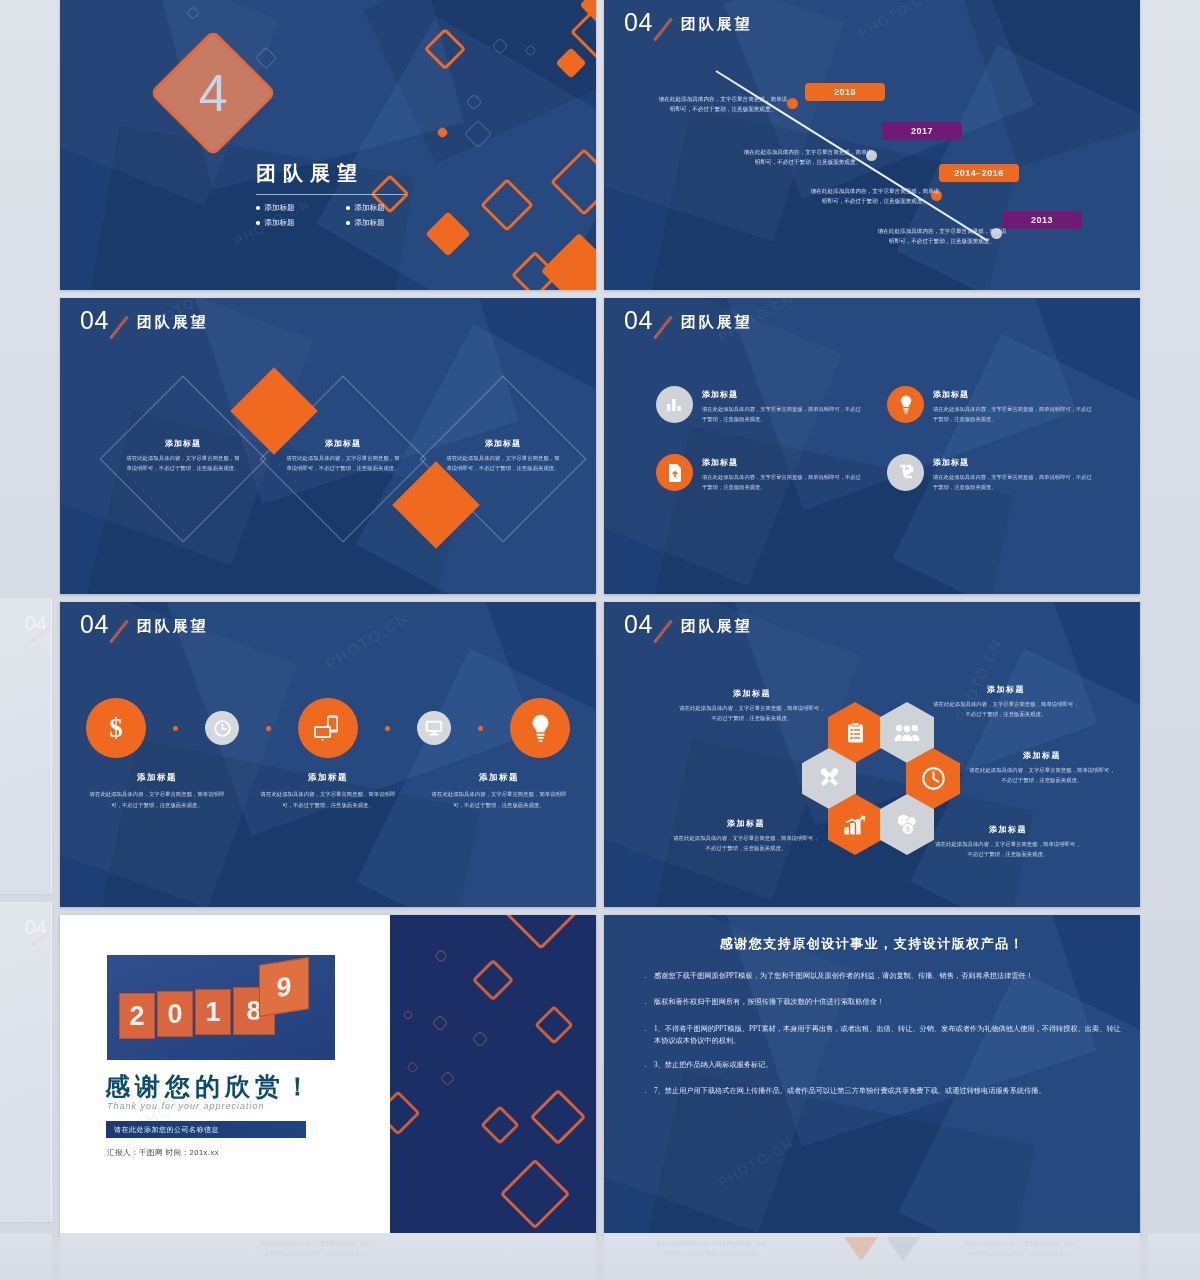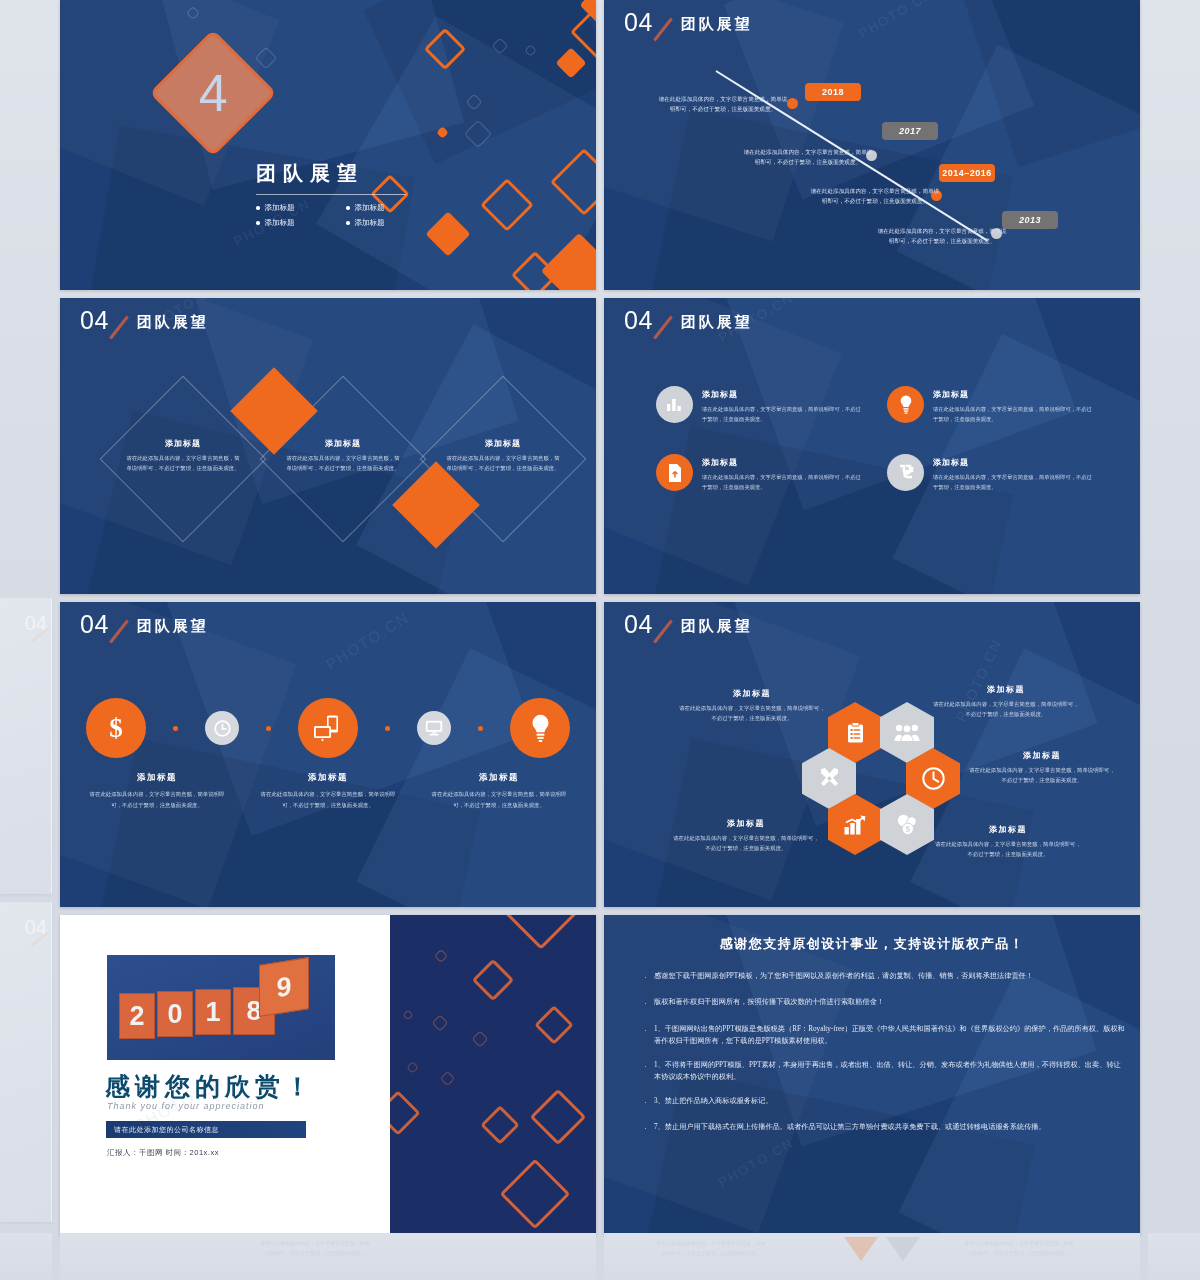--- a/index.html
+++ b/index.html
@@ -96,25 +96,25 @@
 
   
   .tl-line {
     position:absolute; left:112px; top:70px; width:320px; height:2px;
     background:#e9eef7; transform:rotate(32deg); transform-origin:left center;
   }
   .tl-dot { position:absolute; width:11px; height:11px; border-radius:50%; }
   .tl-dot.o { background:#ef6a1f; }
   .tl-dot.g { background:#c9ccd1; }
   .tl-badge {
-    position:absolute; padding:4px 0; width:56px; text-align:center;
+    position:absolute; padding:4px 0; width:80px; text-align:center;
     border-radius:4px; font-size:9px; font-weight:700; letter-spacing:.5px;
   }
   .tl-badge.o { background:#ef6a1f; color:#fff; }
-  .tl-badge.g { background:#737373; color:#fdfdfd;font-style:italic; }
+  .tl-badge.g { background:#701a75; color:#fdfdfd; }
   .tl-txt { position:absolute; width:132px; font-size:5.6px; color:#d6e0f0; line-height:1.85; text-align:center; }
 
   
   .dm-wrap { position:absolute; left:30px; top:60px; width:476px; height:190px; }
   .dm-out {
     position:absolute; width:118px; height:118px; transform:rotate(45deg);
     border:1px solid rgba(255,255,255,.3);
   }
   .dm-body { position:absolute; width:116px; text-align:center; }
   .dm-body h4 { font-size:8px; color:#fff; font-weight:700; letter-spacing:1px; margin-bottom:4px; }
@@ -626,23 +626,20 @@
       <div class="cp-h">感谢您支持原创设计事业，支持设计版权产品！</div>
 
       <ul class="cp-list">
         <li>
             <p>感谢您下载千图网原创PPT模板，为了您和千图网以及原创作者的利益，请勿复制、传播、销售，否则将承担法律责任！</p>
           </li>
         <li>
             <p>版权和著作权归千图网所有，按照传播下载次数的十倍进行索取赔偿金！</p>
           </li>
         <li>
-            <p>1、千图网网站出售的PPT模版是免版税类（RF：Royalty-free）正版受《中华人民共和国著作法》和《世界版权公约》的保护，作品的所有权、版权和著作权归千图网所有，您下载的是PPT模版素材使用权。</p>
-          </li>
-        <li>
             <p>1、不得将千图网的PPT模版、PPT素材，本身用于再出售，或者出租、出借、转让、分销、发布或者作为礼物供他人使用，不得转授权、出卖、转让本协议或本协议中的权利。</p>
           </li>
         <li>
             <p>3、禁止把作品纳入商标或服务标记。</p>
           </li>
         <li>
             <p>7、禁止用户用下载格式在网上传播作品。或者作品可以让第三方单独付费或共享免费下载、或通过转移电话服务系统传播。</p>
           </li>
       </ul>
       <div class="wm" style="left:110px;top:240px;transform:rotate(-30deg);">PHOTO.CN</div>

